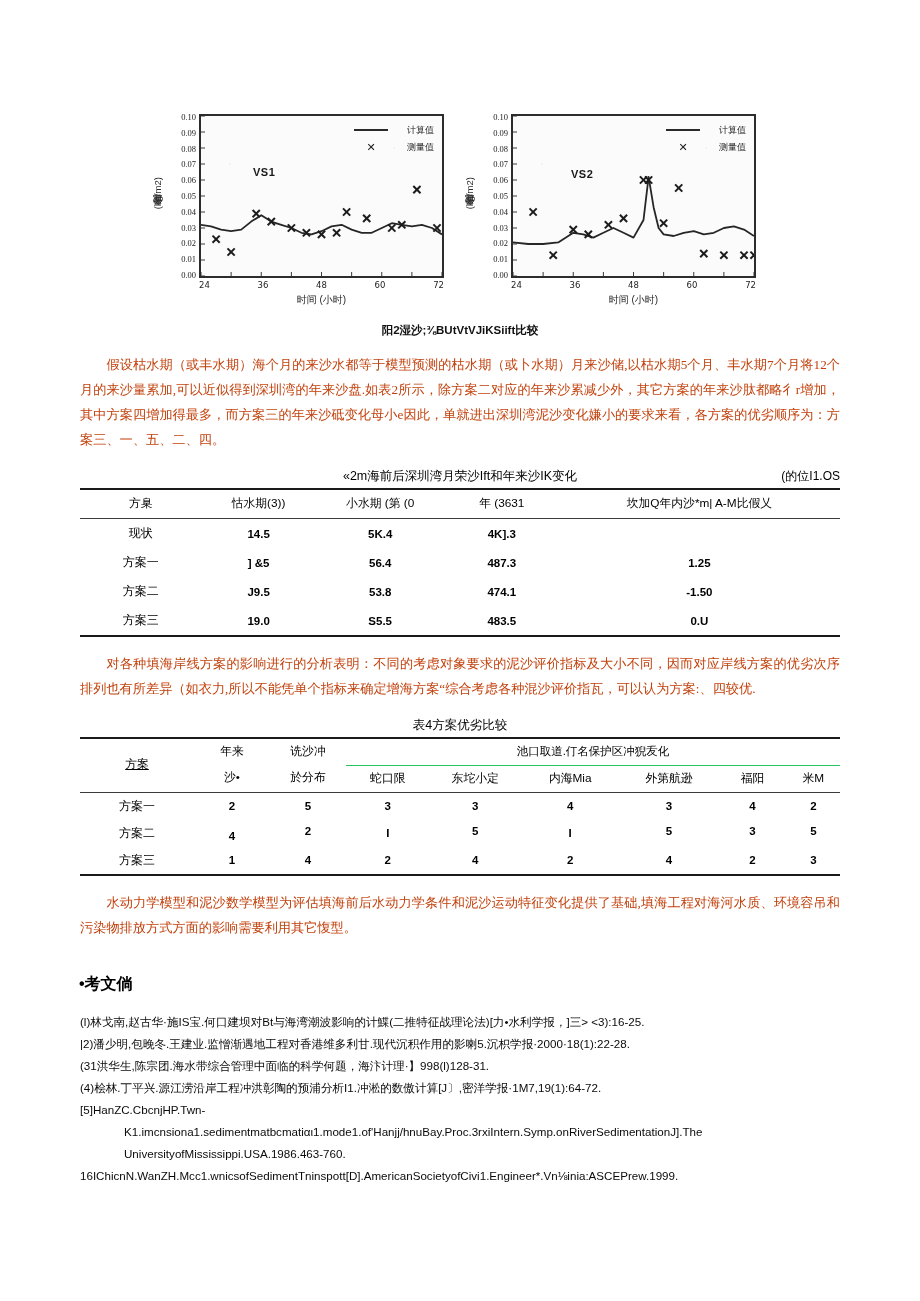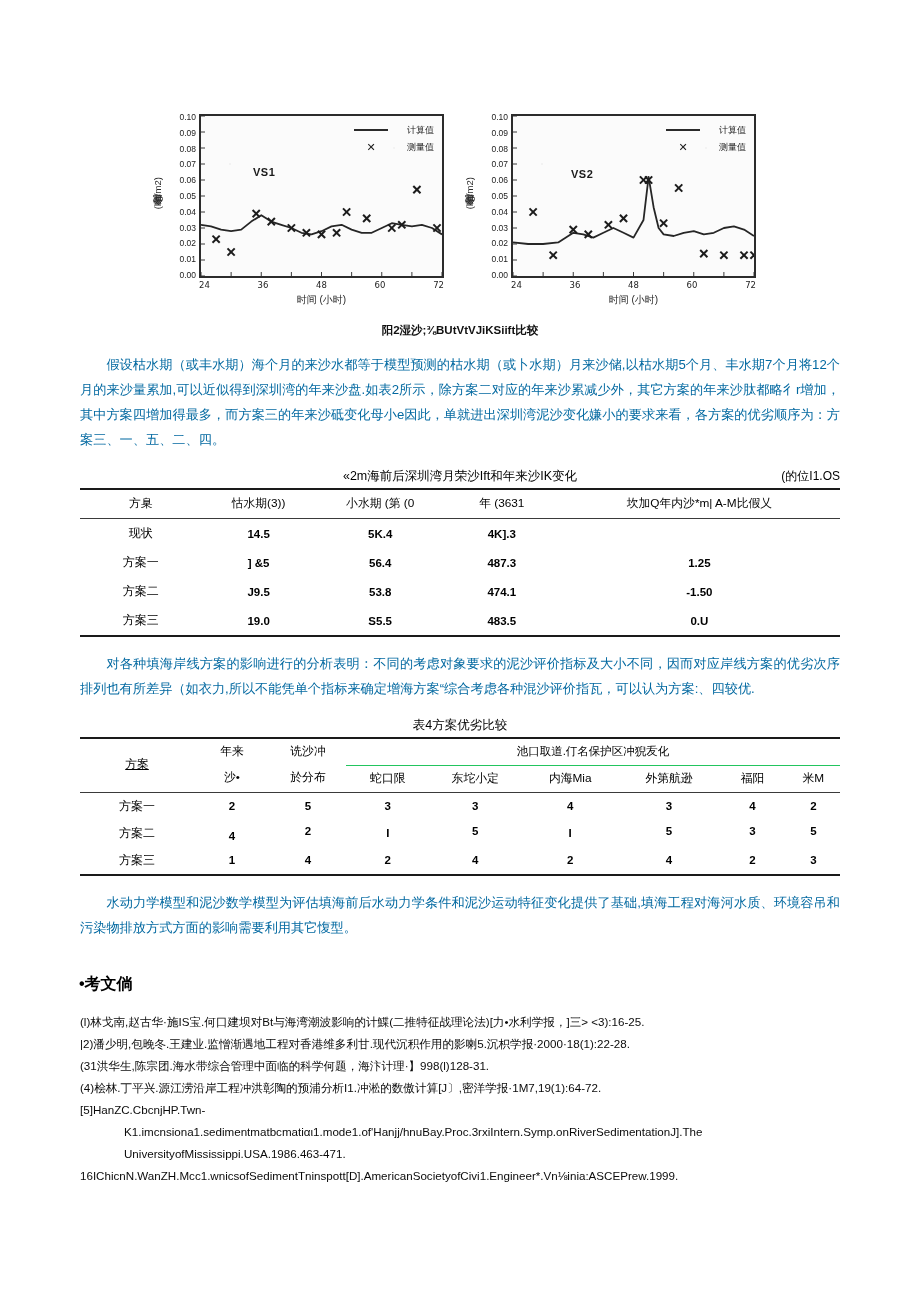--- a/index.html
+++ b/index.html
@@ -56,21 +56,21 @@
     left: 12px;
     top: 2px;
     width: 30px;
     height: 168px;
     display: flex;
     flex-direction: column;
     justify-content: space-between;
     align-items: flex-end;
     font-size: 8.5px;
     color: #222;
-    font-family: Liberation Sans, sans-serif;
+    font-family: Liberation Serif, serif;
   }
   .plot-area {
     position: absolute;
     left: 45px;
     top: 4px;
     width: 245px;
     height: 164px;
     border: 2px solid #2c2c2c;
     background:
       radial-gradient(circle at 12% 30%, rgba(0,0,0,0.035) 0 1px, transparent 1px),
@@ -145,21 +145,22 @@
   }
 
   
   .para {
     font-size: 13.2px;
     line-height: 25px;
     text-align: justify;
     text-justify: inter-ideograph;
     margin: 14px 0 0 0;
     text-indent: 2em;
-    color: #0369a1;
+    color: #c2410c;
+    font-family: Liberation Serif, serif;
   }
 
   
   .tbl-title {
     text-align: center;
     font-size: 12.5px;
     margin-top: 16px;
     margin-bottom: 3px;
     position: relative;
   }
@@ -566,17 +567,17 @@
   <p class="para">水动力学模型和泥沙数学模型为评估填海前后水动力学条件和泥沙运动特征变化提供了基础,填海工程对海河水质、环境容吊和污染物排放方式方面的影响需要利用其它愎型。</p>
 
   <div class="ref-head">•考文倘</div>
   <div class="refs">
     <div class="ref">(l)林戈南,赵古华·施IS宝.何口建坝对Bt与海湾潮波影响的计鰈(二推特征战理论法)[力•水利学报，]三&gt; &lt;3):16-25.</div>
     <div class="ref">|2)潘少明,包晚冬.王建业.监憎渐遇地工程对香港维多利甘.现代沉积作用的影喇5.沉枳学报·2000·18(1):22-28.</div>
     <div class="ref">(31洪华生,陈宗团.海水带综合管理中面临的科学何题，海汴计理·】998(l)128-31.</div>
     <div class="ref">(4)桧林.丁平兴.源江涝沿岸工程冲洪彰陶的预浦分析I1.冲淞的数傲计算[J〕,密洋学报·1M7,19(1):64-72.</div>
     <div class="ref">[5]HanZC.CbcnjHP.Twn-</div>
     <div class="ref cont">K1.imcnsiona1.sedimentmatbcmatiαι1.mode1.of'Hanjj/hnuBay.Proc.3rxiIntern.Symp.onRiverSedimentationJ].The</div>
-    <div class="ref cont">UniversityofMississippi.USA.1986.463-471.</div>
+    <div class="ref cont">UniversityofMississippi.USA.1986.463-760.</div>
     <div class="ref">16IChicnN.WanZH.Mcc1.wnicsofSedimentTninspott[D].AmericanSocietyofCivi1.Engineer*.Vn⅛inia:ASCEPrew.1999.</div>
   </div>
 
 </div>
 
 </body></html>

